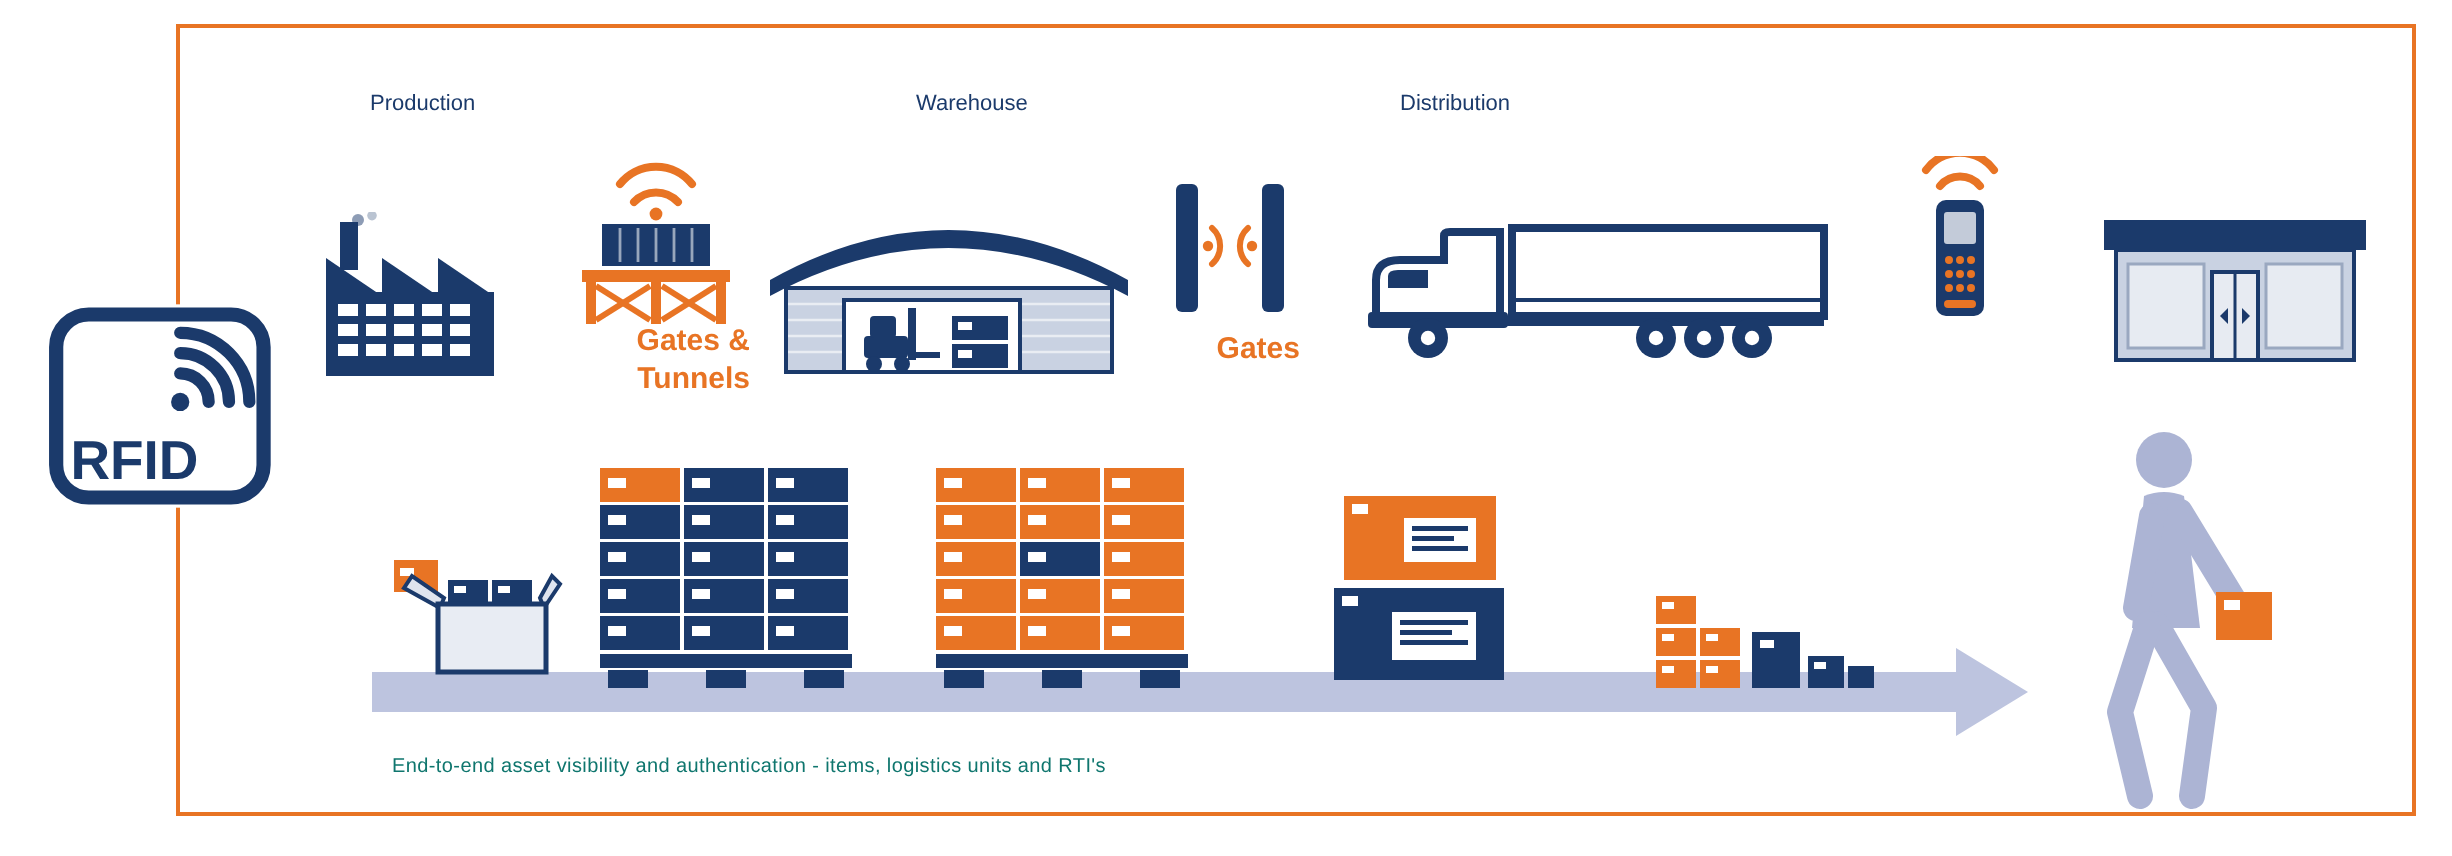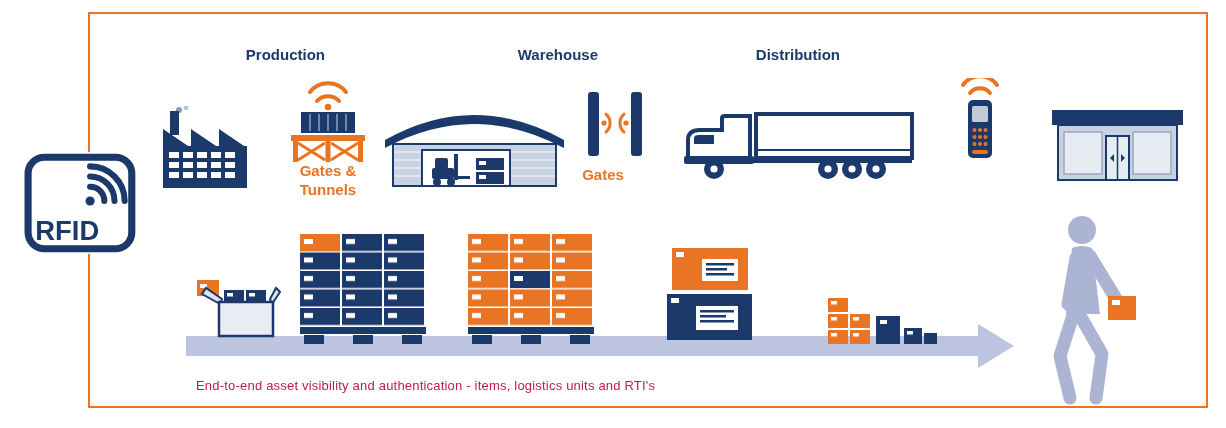--- a/index.html
+++ b/index.html
@@ -1,23 +1,23 @@
 <!DOCTYPE html>
 <html><head>
 <meta charset="utf-8">
 <style>
   *{margin:0;padding:0;box-sizing:border-box}
   html,body{background:#fff}
   body{font-family:"Liberation Sans",sans-serif}
   .canvas{position:relative;width:1226px;height:428px;background:#fff;overflow:hidden}
   .abs{position:absolute}
   .frame{border:2px solid #E87424}
-  .stage-label{color:#1B3A6B;font-weight:bold;font-size:15px;text-align:right;width:140px}
-  .reader-label{color:#E87424;font-weight:bold;font-size:15px;text-align:center;line-height:1.25}
-  .caption{color:#be185d;font-size:13px;letter-spacing:.2px;white-space:nowrap}
+  .stage-label{color:#1B3A6B;font-weight:normal;font-size:11px;text-align:left;width:140px}
+  .reader-label{color:#E87424;font-weight:bold;font-size:15px;text-align:right;line-height:1.25}
+  .caption{color:#0f766e;font-size:10px;letter-spacing:.2px;white-space:nowrap}
   .arrow-shaft{background:#BDC4DF}
   .arrow-head{width:0;height:0;border-top:22px solid transparent;border-bottom:22px solid transparent;border-left:36px solid #BDC4DF}
   svg{display:block;width:100%;height:100%}
 </style>
 </head>
 <body>
 
 <div class="canvas">
 
   <div class="abs frame" style="left:88px;top:12px;width:1120px;height:396px"></div>

